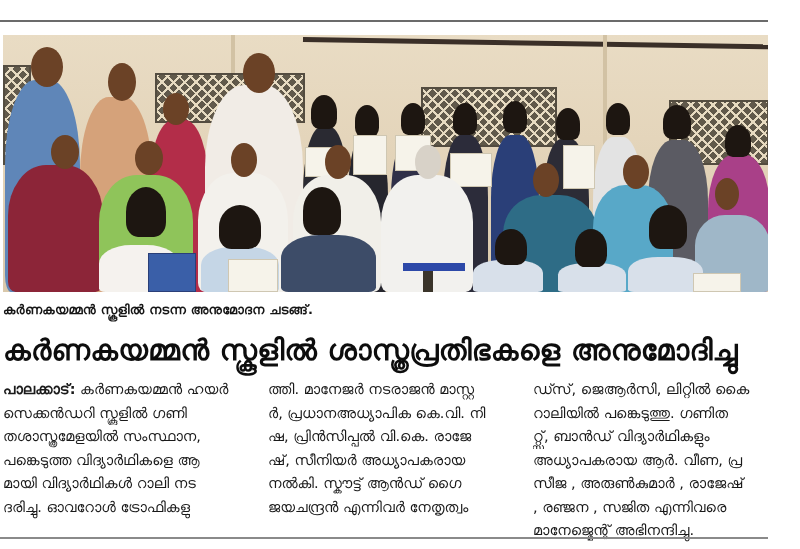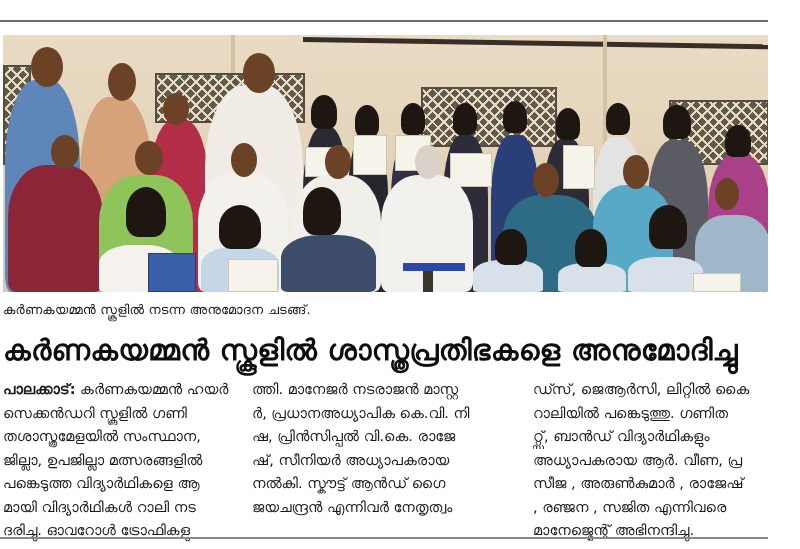--- a/index.html
+++ b/index.html
@@ -30,34 +30,34 @@
       opacity: 0.85;
     }
     .person { position: absolute; border-radius: 40% 40% 8% 8%; }
     .head { position: absolute; border-radius: 50%; background: #6b4226; }
     .hair { position: absolute; border-radius: 50% 50% 30% 30%; background: #1d1611; }
     .cert { position: absolute; background: #f6f3ea; border: 1px solid #cfc7b2; }
     .lamp { position: absolute; background: #3a342a; }
 
     .caption {
       position: absolute; left: 3px; top: 302px;
-      font-size: 13px; font-weight: normal; color: #161616; letter-spacing: 0.2px;
+      font-size: 13px; font-weight: bold; color: #161616; letter-spacing: 0.2px;
     }
     .headline {
       position: absolute; left: 3px; top: 333px; width: 770px;
       font-size: 29px; font-weight: bold; color: #0d0d0d; letter-spacing: 0.3px;
       white-space: nowrap;
     }
     .col {
       position: absolute; top: 378px; width: 255px;
       font-size: 14.5px; line-height: 23.5px; color: #1a1a1a;
       text-align: justify;
     }
     .col.c1 { left: 3px; }
-    .col.c2 { left: 252px; }
+    .col.c2 { left: 268px; }
     .col.c3 { left: 533px; }
     .col .line { display: block; white-space: nowrap; overflow: hidden; }
     .dateline { font-weight: bold; }
   </style>
 </head>
 <body>
 
 <div class="rule top"></div>
 
 <div class="photo">
@@ -139,21 +139,20 @@
 </div>
 
 <div class="caption">കർണകയമ്മൻ സ്കൂളിൽ നടന്ന അനുമോദന ചടങ്ങ്.</div>
 
 <h1 class="headline">കർണകയമ്മൻ സ്കൂളിൽ ശാസ്ത്രപ്രതിഭകളെ അനുമോദിച്ചു</h1>
 
 <div class="col c1">
   <span class="line"><span class="dateline">പാലക്കാട്:</span><span> കർണകയമ്മൻ ഹയർ</span></span>
   <span class="line">സെക്കൻഡറി സ്കൂളിൽ ഗണി</span>
   <span class="line">തശാസ്ത്രമേളയിൽ സംസ്ഥാന,</span>
-  <span class="line">ജില്ലാ, ഉപജില്ലാ മത്സരങ്ങളിൽ</span>
   <span class="line">പങ്കെടുത്ത വിദ്യാർഥികളെ ആ</span>
   <span class="line">മായി വിദ്യാർഥികൾ റാലി നട</span>
   <span class="line">ദരിച്ചു. ഓവറോൾ ട്രോഫികളു</span>
 </div>
 
 <div class="col c2">
   <span class="line">ത്തി. മാനേജർ നടരാജൻ മാസ്റ്റ</span>
   <span class="line">ർ, പ്രധാനഅധ്യാപിക കെ.വി. നി</span>
   <span class="line">ഷ, പ്രിൻസിപ്പൽ വി.കെ. രാജേ</span>
   <span class="line">ഷ്, സീനിയർ അധ്യാപകരായ</span>

